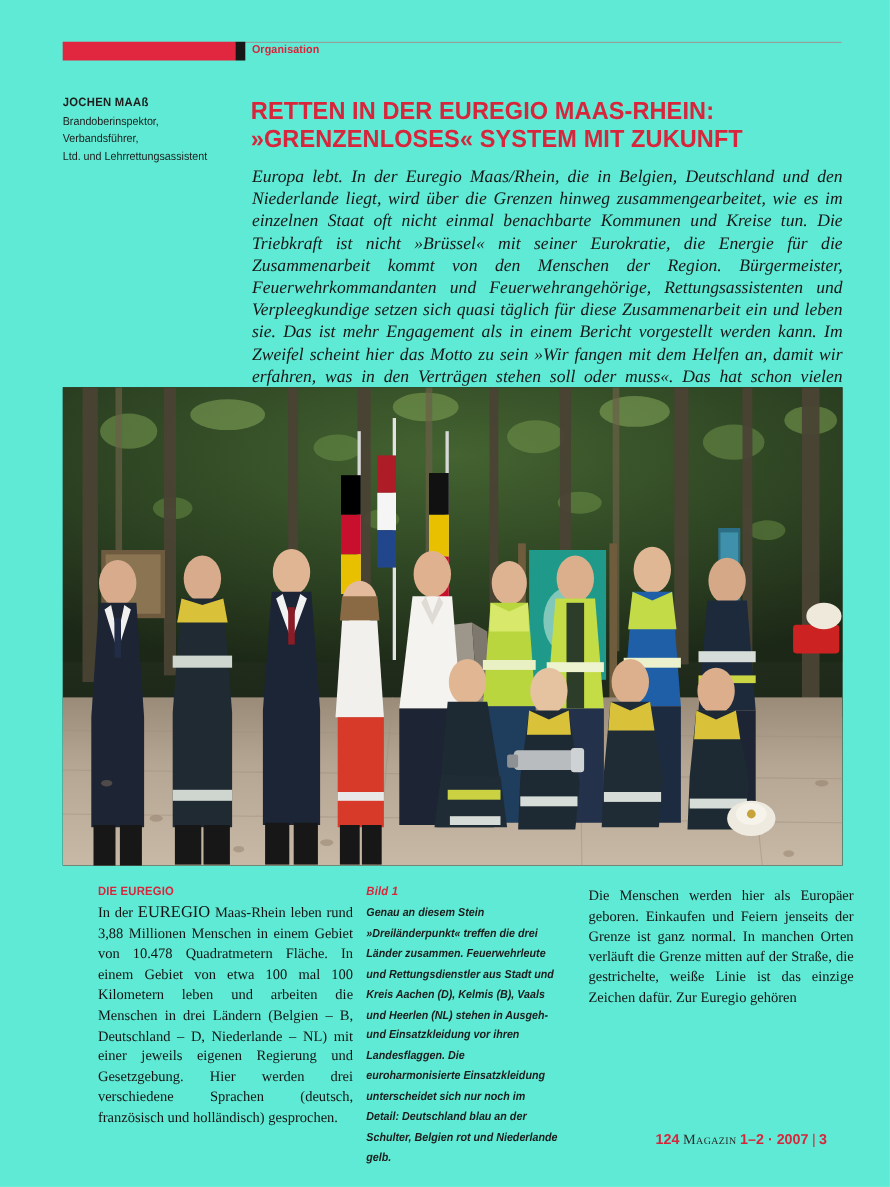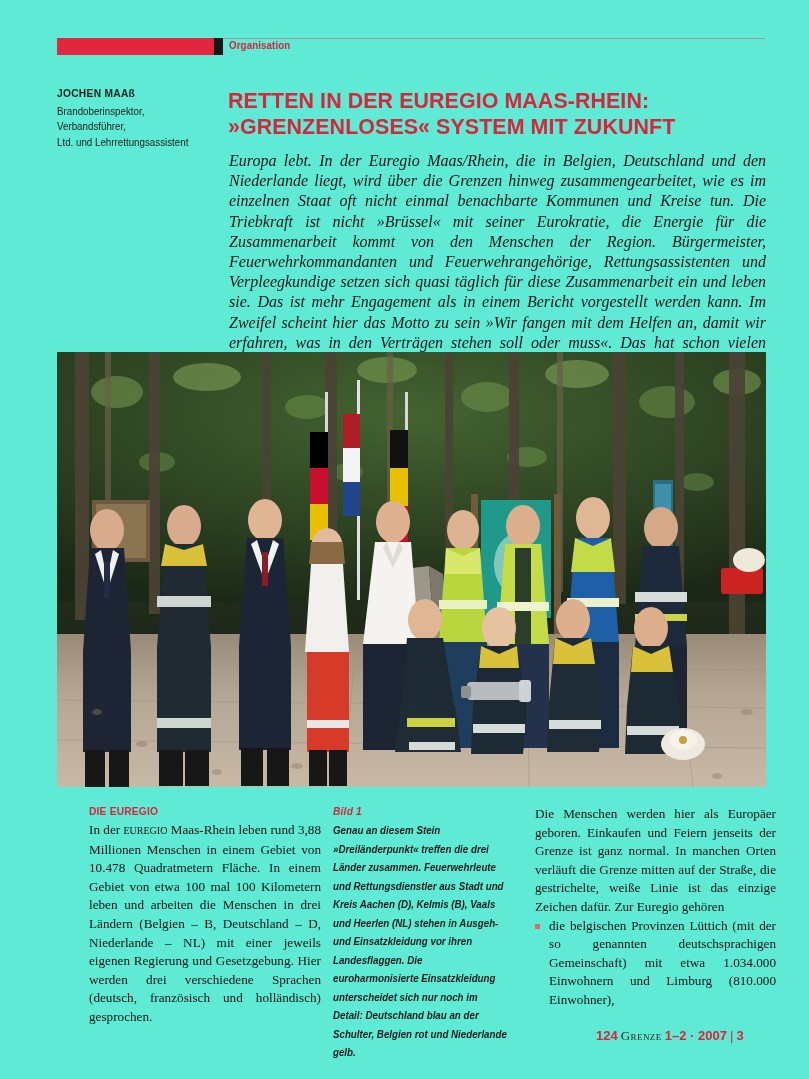--- a/index.html
+++ b/index.html
@@ -153,21 +153,21 @@
     font-family: "Liberation Serif", serif;
     font-size: 13.2px;
     line-height: 18.6px;
     text-align: justify;
     color: #141414;
     margin: 0;
     hyphens: manual;
   }
   .smallcaps {
     font-variant: small-caps;
-    font-size: 10px;
+    font-size: 15px;
   }
   .caption {
     font-family: "Liberation Sans", sans-serif;
     font-weight: bold;
     font-size: 10.6px;
     line-height: 18.5px;
     color: #1b1b1b;
     margin: 0;
     transform: scaleX(0.92);
     transform-origin: left top;
@@ -497,26 +497,23 @@
     <p class="body-serif"><span>In der </span><span class="smallcaps">EUREGIO</span><span> Maas-Rhein leben rund 3,88 Millionen Menschen in einem Gebiet von 10.478 Quadratmetern Fläche. In einem Gebiet von etwa 100 mal 100 Kilometern leben und arbeiten die Menschen in drei Ländern (Belgien – B, Deutschland – D, Niederlande – NL) mit einer jeweils eigenen Regierung und Gesetzgebung. Hier werden drei verschiedene Sprachen (deutsch, französisch und holländisch) gesprochen.</span></p>
   </div>
 
   <div class="col col-2">
     <div class="sub-head">Bild 1</div>
     <p class="caption">Genau an diesem Stein »Dreiländerpunkt« treffen die drei Länder zusammen. Feuerwehrleute und Rettungsdienstler aus Stadt und Kreis Aachen (D), Kelmis (B), Vaals und Heerlen (NL) stehen in Ausgeh- und Einsatzkleidung vor ihren Landesflaggen. Die euroharmonisierte Einsatzkleidung unterscheidet sich nur noch im Detail: Deutschland blau an der Schulter, Belgien rot und Niederlande gelb.</p>
   </div>
 
   <div class="col col-3">
     <p class="body-serif">Die Menschen werden hier als Europäer geboren. Einkaufen und Feiern jenseits der Grenze ist ganz normal. In manchen Orten verläuft die Grenze mitten auf der Straße, die gestrichelte, weiße Linie ist das einzige Zeichen dafür. Zur Euregio gehören</p>
-    <ul class="bullet-list">
-      <li><span class="sq"></span><span>die belgischen Provinzen Lüttich (mit der so genannten deutschsprachigen Gemeinschaft) mit etwa 1.034.000 Einwohnern und Limburg (810.000 Einwohner),</span></li>
-    </ul>
   </div>
 
   <div class="footer">
     <span class="f-112">124</span>
-    <span class="f-mag">Grenze</span>
+    <span class="f-mag">Magazin</span>
     <span class="f-date">1–2 · 2007</span>
     <span class="f-sep">|</span>
     <span class="f-page">3</span>
   </div>
 
 </div>
 
 </body></html>

